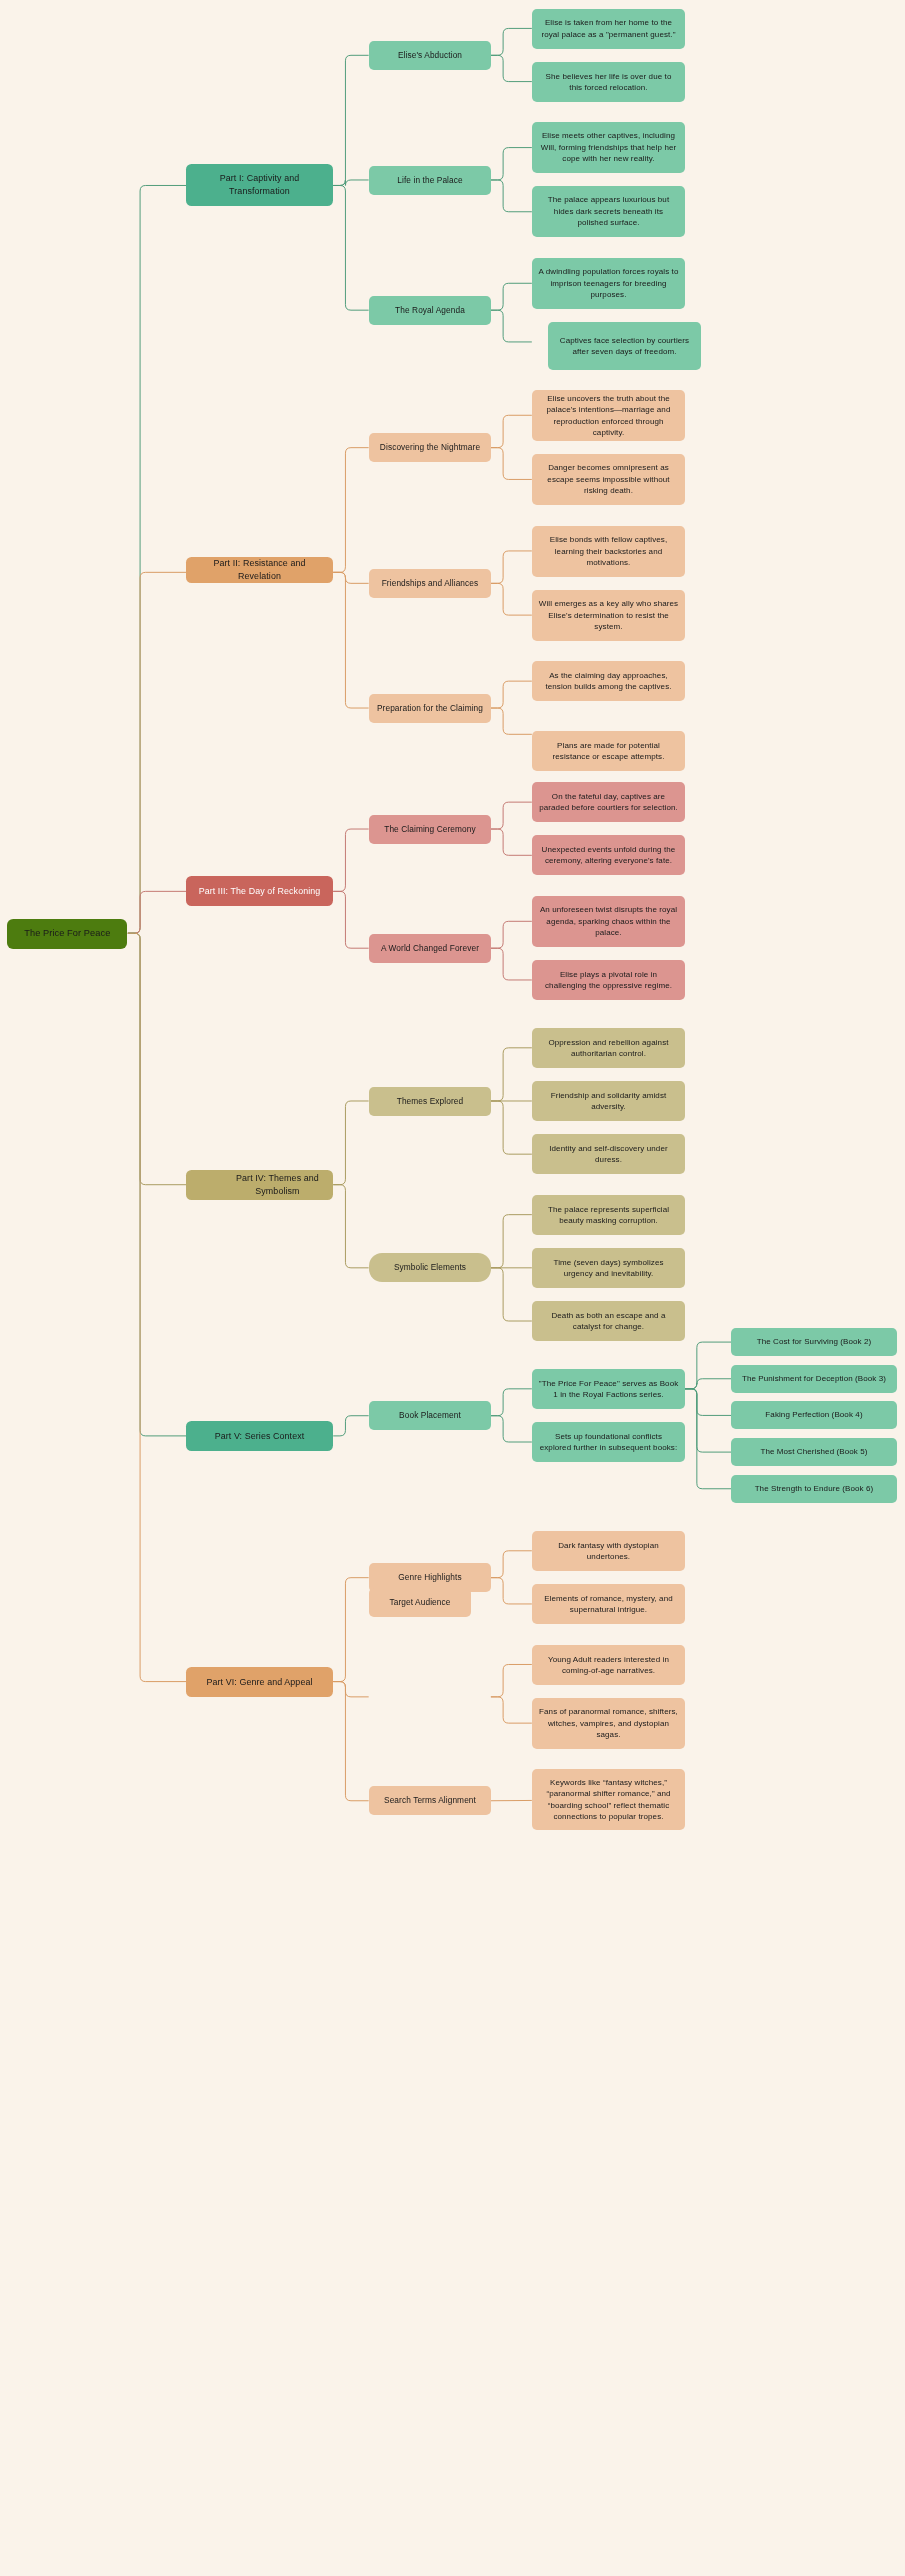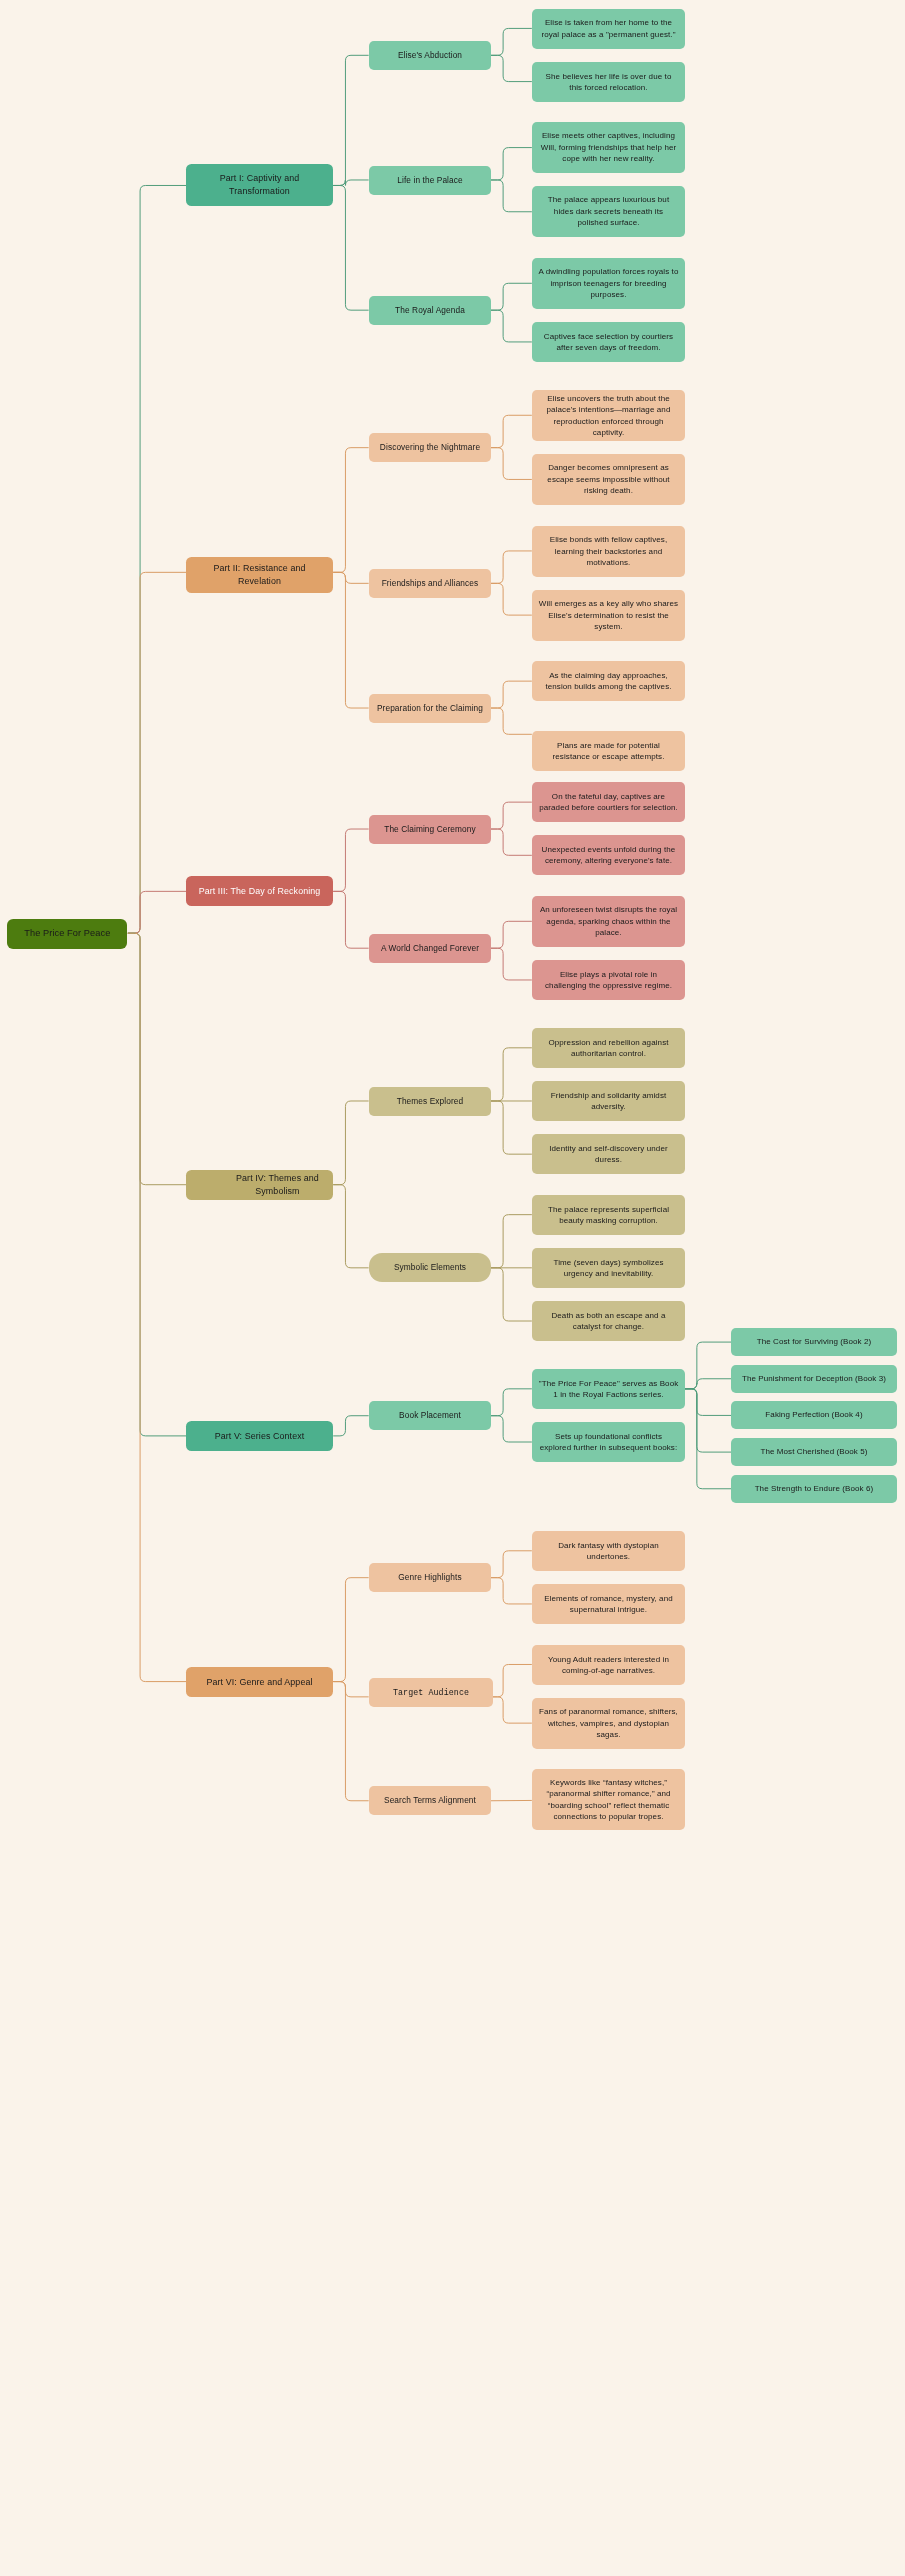--- a/index.html
+++ b/index.html
@@ -126,22 +126,22 @@
       <div class="node node-root " style="left: 7.3px; top: 919px; width: 120px; height: 30px;">The Price For Peace</div>
       <div class="node lvl1 c-green-1" style="left: 186px; top: 164px; width: 147px; height: 42px;">Part I: Captivity and Transformation</div>
       <div class="node lvl2 c-green-2" style="left: 369px; top: 41px; width: 122px; height: 29px;">Elise's Abduction</div>
       <div class="node lvl3 c-green-3" style="left: 532px; top: 8.6px; width: 153px; height: 40px;">Elise is taken from her home to the royal palace as a "permanent guest."</div>
       <div class="node lvl3 c-green-3" style="left: 532px; top: 62px; width: 153px; height: 40px;">She believes her life is over due to this forced relocation.</div>
       <div class="node lvl2 c-green-2" style="left: 369px; top: 166px; width: 122px; height: 29px;">Life in the Palace</div>
       <div class="node lvl3 c-green-3" style="left: 532px; top: 122px; width: 153px; height: 51px;">Elise meets other captives, including Will, forming friendships that help her cope with her new reality.</div>
       <div class="node lvl3 c-green-3" style="left: 532px; top: 186px; width: 153px; height: 51px;">The palace appears luxurious but hides dark secrets beneath its polished surface.</div>
       <div class="node lvl2 c-green-2" style="left: 369px; top: 296px; width: 122px; height: 29px;">The Royal Agenda</div>
       <div class="node lvl3 c-green-3" style="left: 532px; top: 258px; width: 153px; height: 51px;">A dwindling population forces royals to imprison teenagers for breeding purposes.</div>
-      <div class="node lvl3 c-green-3" style="left: 532px; top: 322px; width: 153px; height: 40px;">Captives face selection by courtiers after seven days of freedom.</div>
-      <div class="node lvl1 c-orange-1" style="left: 186px; top: 557px; width: 147px; height: 36px;">Part II: Resistance and Revelation</div>
+      <div class="node lvl3 c-green-3" style="left: 548px; top: 322px; width: 153px; height: 48px;">Captives face selection by courtiers after seven days of freedom.</div>
+      <div class="node lvl1 c-orange-1" style="left: 186px; top: 557px; width: 147px; height: 26px;">Part II: Resistance and Revelation</div>
       <div class="node lvl2 c-orange-2" style="left: 369px; top: 433px; width: 122px; height: 29px;">Discovering the Nightmare</div>
       <div class="node lvl3 c-orange-3" style="left: 532px; top: 390px; width: 153px; height: 51px;">Elise uncovers the truth about the palace's intentions—marriage and reproduction enforced through captivity.</div>
       <div class="node lvl3 c-orange-3" style="left: 532px; top: 454px; width: 153px; height: 51px;">Danger becomes omnipresent as escape seems impossible without risking death.</div>
       <div class="node lvl2 c-orange-2" style="left: 369px; top: 569px; width: 122px; height: 29px;">Friendships and Alliances</div>
       <div class="node lvl3 c-orange-3" style="left: 532px; top: 526px; width: 153px; height: 51px;">Elise bonds with fellow captives, learning their backstories and motivations.</div>
       <div class="node lvl3 c-orange-3" style="left: 532px; top: 590px; width: 153px; height: 51px;">Will emerges as a key ally who shares Elise's determination to resist the system.</div>
       <div class="node lvl2 c-orange-2" style="left: 369px; top: 694px; width: 122px; height: 29px;">Preparation for the Claiming</div>
       <div class="node lvl3 c-orange-3" style="left: 532px; top: 661px; width: 153px; height: 40px;">As the claiming day approaches, tension builds among the captives.</div>
       <div class="node lvl3 c-orange-3" style="left: 532px; top: 714px; width: 153px; height: 40px; margin-top: 17px;">Plans are made for potential resistance or escape attempts.</div>
       <div class="node lvl1 c-red-1" style="left: 186px; top: 876px; width: 147px; height: 30px;">Part III: The Day of Reckoning</div>
@@ -166,20 +166,20 @@
       <div class="node lvl3 c-green-3" style="left: 532px; top: 1422px; width: 153px; height: 40px;">Sets up foundational conflicts explored further in subsequent books:</div>
       <div class="node lvl3 c-green-3" style="left: 731px; top: 1328px; width: 166px; height: 28px;">The Cost for Surviving (Book 2)</div>
       <div class="node lvl3 c-green-3" style="left: 731px; top: 1365px; width: 166px; height: 28px;">The Punishment for Deception (Book 3)</div>
       <div class="node lvl3 c-green-3" style="left: 731px; top: 1401px; width: 166px; height: 28px;">Faking Perfection (Book 4)</div>
       <div class="node lvl3 c-green-3" style="left: 731px; top: 1438px; width: 166px; height: 28px;">The Most Cherished (Book 5)</div>
       <div class="node lvl3 c-green-3" style="left: 731px; top: 1475px; width: 166px; height: 28px;">The Strength to Endure (Book 6)</div>
       <div class="node lvl1 c-orange-1" style="left: 186px; top: 1667px; width: 147px; height: 30px;">Part VI: Genre and Appeal</div>
       <div class="node lvl2 c-orange-2" style="left: 369px; top: 1563px; width: 122px; height: 29px;">Genre Highlights</div>
       <div class="node lvl3 c-orange-3" style="left: 532px; top: 1531px; width: 153px; height: 40px;">Dark fantasy with dystopian undertones.</div>
       <div class="node lvl3 c-orange-3" style="left: 532px; top: 1584px; width: 153px; height: 40px;">Elements of romance, mystery, and supernatural intrigue.</div>
-      <div class="node lvl2 c-orange-2" style="left: 369px; top: 1678px; width: 124px; height: 29px; font-family: Liberation Mono, monospace;">Target Audience</div>
+      <div class="node lvl2 c-orange-2" style="left: 369px; top: 1588px; width: 102px; height: 29px;">Target Audience</div>
       <div class="node lvl3 c-orange-3" style="left: 532px; top: 1645px; width: 153px; height: 40px;">Young Adult readers interested in coming-of-age narratives.</div>
       <div class="node lvl3 c-orange-3" style="left: 532px; top: 1698px; width: 153px; height: 51px;">Fans of paranormal romance, shifters, witches, vampires, and dystopian sagas.</div>
       <div class="node lvl2 c-orange-2" style="left: 369px; top: 1786px; width: 122px; height: 29px;">Search Terms Alignment</div>
       <div class="node lvl3 c-orange-3" style="left: 532px; top: 1769px; width: 153px; height: 61px;">Keywords like “fantasy witches,” “paranormal shifter romance,” and “boarding school” reflect thematic connections to popular tropes.</div>
     </div>
 </div>
 
 
 </body></html>

